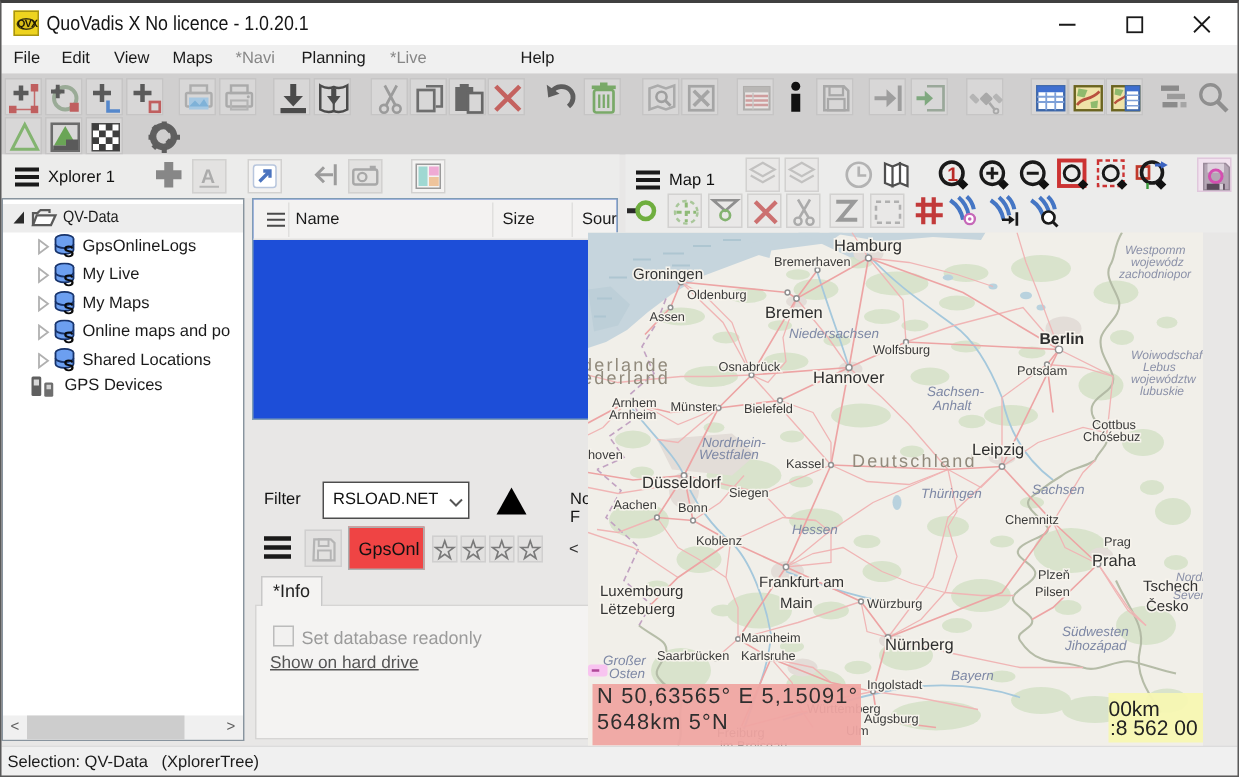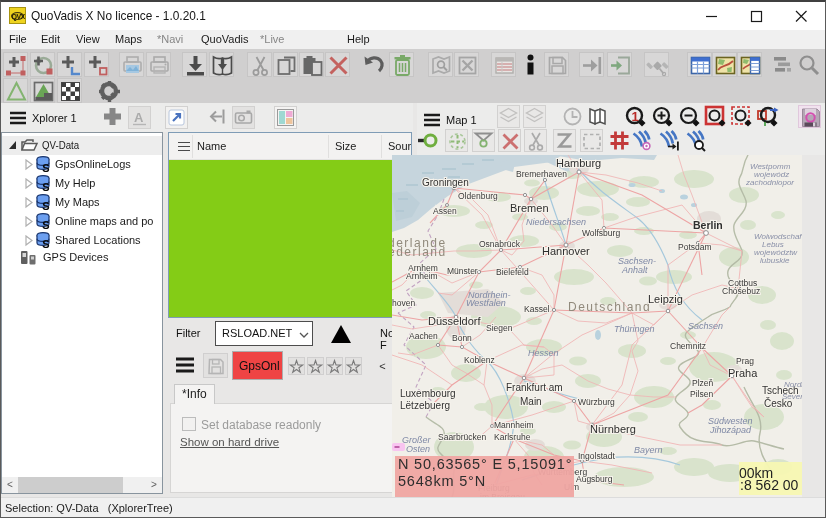--- a/index.html
+++ b/index.html
@@ -23,21 +23,21 @@
 #maphead { position:absolute; left:417px; top:103px; width:408px; height:52px; background:#ececeb; }
 .hbtn { position:absolute; width:23px; height:23px; background:#e3e2e1; border:1px solid #d2d1d0; }
 .hbtn svg { position:absolute; left:0px; top:0px; }
 .htitle { font-size:11px; color:#111; }
 #tree { position:absolute; left:1px; top:132px; width:162px; height:362px; background:#fff; border:1px solid #88949e; }
 #tree .sel { position:absolute; left:0; top:3px; width:160px; height:19px; background:#ededed; }
 .trow { position:absolute; font-size:11px; color:#1a1a1a; white-space:nowrap; }
 #treescroll { position:absolute; left:2px; top:477px; width:160px; height:16px; background:#f0f0f0; }
 #treescroll .thumb { position:absolute; left:16px; top:0; width:105px; height:16px; background:#cdcdcd; }
 #treescroll .ar { position:absolute; top:2px; font-size:10px; color:#606060; }
-#flist { position:absolute; left:168px; top:132px; width:244px; height:186px; background:#84cc16; border:1px solid #7f9cb6; }
+#flist { position:absolute; left:168px; top:132px; width:244px; height:148px; background:#1d4ed8; border:1px solid #7f9cb6; }
 #flist .hdr { position:absolute; left:0; top:0; width:242px; height:27px; background:#f3f2f1; border-bottom:1px solid #e3e2e1; font-size:11px; color:#1a1a1a; }
 #flist .sep { position:absolute; top:2px; width:1px; height:23px; background:#e0dfde; }
 #filterrow { position:absolute; left:164px; top:318px; width:249px; height:31px; background:#e8e7e6; font-size:11px; color:#111; }
 #combo { position:absolute; left:51px; top:3px; width:98px; height:25px; background:#fff; border:1px solid #4d4d4d; font-size:12px; }
 #tabstrip { position:absolute; left:164px; top:349px; width:249px; height:33px; background:#e8e7e6; }
 .star { position:absolute; width:17px; height:18px; background:#e2e1e0; border:1px solid #d0cfcf; top:8px;}
 #infotab { position:absolute; left:174px; top:384px; width:41px; height:20px; background:#f4f3f2; border:1px solid #c8c8c8; border-bottom:none; font-size:12px; color:#222; z-index:2;}
 #infopage { position:absolute; left:170px; top:403px; width:239px; height:90px; background:#f4f3f2; border:1px solid #d6d5d4; }
 #status { position:absolute; left:1px; top:497px; width:824px; height:20px; background:#f0f0f0; border-top:1px solid #dcdcdc; font-size:11px; color:#1a1a1a; }
 #map { position:absolute; left:392px; top:155px; width:410px; height:342px; background:#f1efe9; }
@@ -65,21 +65,21 @@
   <div class="abs" style="left:778px;top:0;"><svg width="45" height="28">
         <path d="M17 9 L27.5 19.5 M27.5 9 L17 19.5" stroke="#1a1a1a" stroke-width="1.2" fill="none"></path>
       </svg></div>
 </div>
 <div id="menubar">
   <span style="left:8px;">File</span>
   <span style="left:40px;">Edit</span>
   <span style="left:75px;">View</span>
   <span style="left:114px;">Maps</span>
   <span style="left:156px;" class="dis">*Navi</span>
-  <span style="left:200px;">QuoVadis</span>
+  <span style="left:200px;">Planning</span>
   <span style="left:259px;" class="dis">*Live</span>
   <span style="left:298px;margin-top:36px;" class="dis">*Tools</span>
   <span style="left:346px;">Help</span>
 </div>
 <div id="toolbar">
   <div class="tbtn" style="left:2px;top:3px;">
       <svg width="23" height="23">
     <path d="M4 8h10M9 3v10" stroke="#5a5a5a" stroke-width="3"></path>
     <path d="M4 19h13M18 5v13" stroke="#c46a6a" stroke-width="1"></path>
     <rect x="1" y="16.5" width="5" height="5" fill="#c05f5f"></rect>
@@ -595,21 +595,21 @@
 <div class="trow" style="left:36px;top:156px;z-index:3;"><svg width="16" height="17">
       <use href="#dbicon"></use>
     </svg></div>
 <div class="trow" style="left:55px;top:158px;z-index:3;">GpsOnlineLogs</div>
 <div class="trow" style="left:25px;top:178px;z-index:3;"><svg width="9" height="12">
       <use href="#exp"></use>
     </svg></div>
 <div class="trow" style="left:36px;top:175px;z-index:3;"><svg width="16" height="17">
       <use href="#dbicon"></use>
     </svg></div>
-<div class="trow" style="left:55px;top:177px;z-index:3;">My Help</div>
+<div class="trow" style="left:55px;top:177px;z-index:3;">My Live</div>
 <div class="trow" style="left:25px;top:197px;z-index:3;"><svg width="9" height="12">
       <use href="#exp"></use>
     </svg></div>
 <div class="trow" style="left:36px;top:194px;z-index:3;"><svg width="16" height="17">
       <use href="#dbicon"></use>
     </svg></div>
 <div class="trow" style="left:55px;top:196px;z-index:3;">My Maps</div>
 <div class="trow" style="left:25px;top:216px;z-index:3;"><svg width="9" height="12">
       <use href="#exp"></use>
     </svg></div>

